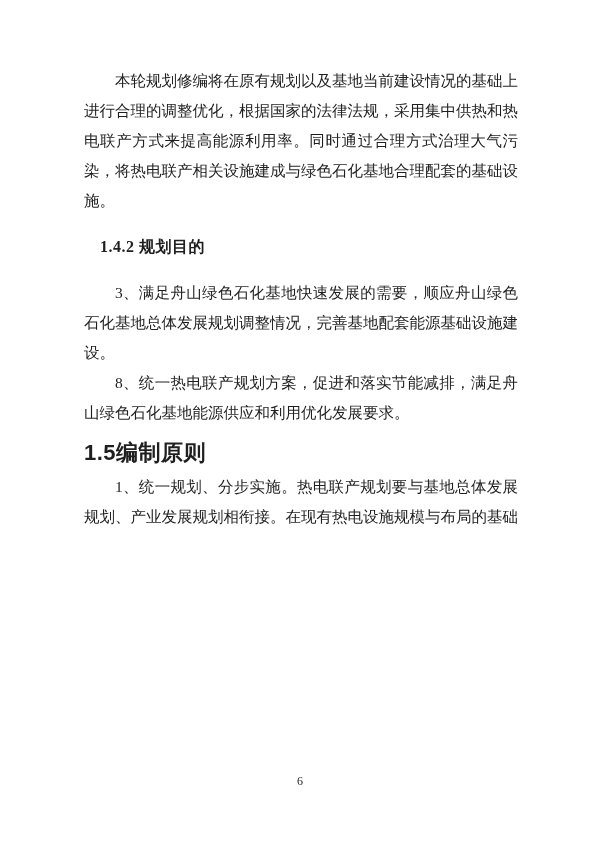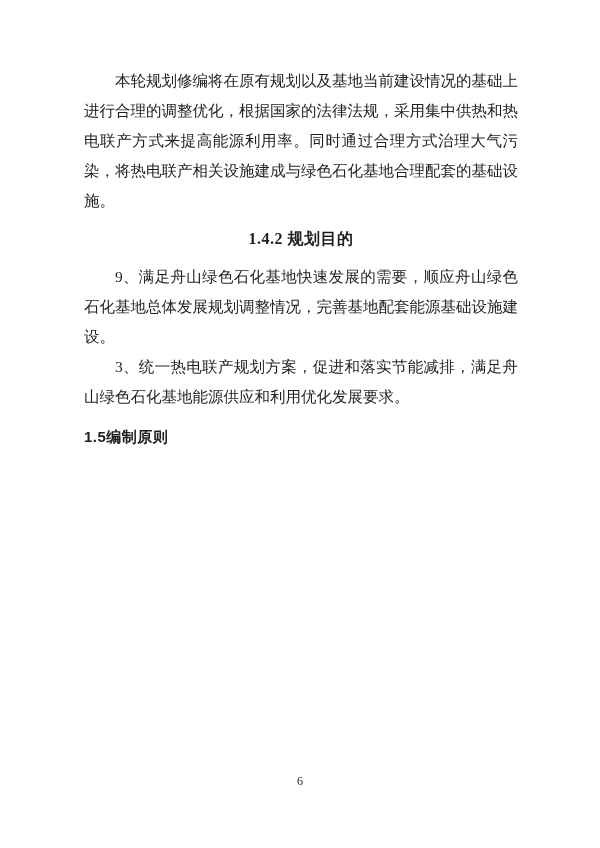--- a/index.html
+++ b/index.html
@@ -28,31 +28,31 @@
     font-size: 15.5px;
     line-height: 30px;
     text-align: justify;
     text-justify: inter-ideograph;
   }
   .para {
     margin: 0;
     text-indent: 2em;
   }
   .heading-sub {
-    margin: 8px;
+    margin: 16px;
     font-size: 16px;
     font-weight: bold;
     line-height: 30px;
-    text-align: center;
+    text-align: left;
     font-family: "Liberation Serif", serif;
     letter-spacing: 0.5px;
   }
   .heading-section {
     margin: 10px 0 4px 0;
-    font-size: 15px;
+    font-size: 22px;
     font-weight: bold;
     line-height: 30px;
     text-align: left;
     font-family: "Liberation Sans", sans-serif;
     letter-spacing: 0.5px;
   }
   .page-footer {
     position: absolute;
     top: 773px;
     left: 0;
@@ -68,27 +68,28 @@
 
 <div class="page">
 
   <main class="text-block">
 
     <p class="para">本轮规划修编将在原有规划以及基地当前建设情况的基础上进行合理的调整优化，根据国家的法律法规，采用集中供热和热电联产方式来提高能源利用率。同时通过合理方式治理大气污染，将热电联产相关设施建成与绿色石化基地合理配套的基础设施。</p>
 
 
     <h3 class="heading-sub">1.4.2  规划目的</h3>
 
-    <p class="para">9、满足舟山绿色石化基地快速发展的需要，顺应舟山绿色石化基地总体发展规划调整情况，完善基地配套能源基础设施建设。</p>
+    <p class="para">3、满足舟山绿色石化基地快速发展的需要，顺应舟山绿色石化基地总体发展规划调整情况，完善基地配套能源基础设施建设。</p>
 
 
-    <p class="para">3、统一热电联产规划方案，促进和落实节能减排，满足舟山绿色石化基地能源供应和利用优化发展要求。</p>
+    <p class="para">8、统一热电联产规划方案，促进和落实节能减排，满足舟山绿色石化基地能源供应和利用优化发展要求。</p>
 
     <h2 class="heading-section">1.5编制原则</h2>
 
+    <p class="para">1、统一规划、分步实施。热电联产规划要与基地总体发展规划、产业发展规划相衔接。在现有热电设施规模与布局的基础</p>
 
   </main>
 
   <footer class="page-footer">
     <span>6</span>
   </footer>
 
 </div>
 
 </body></html>

